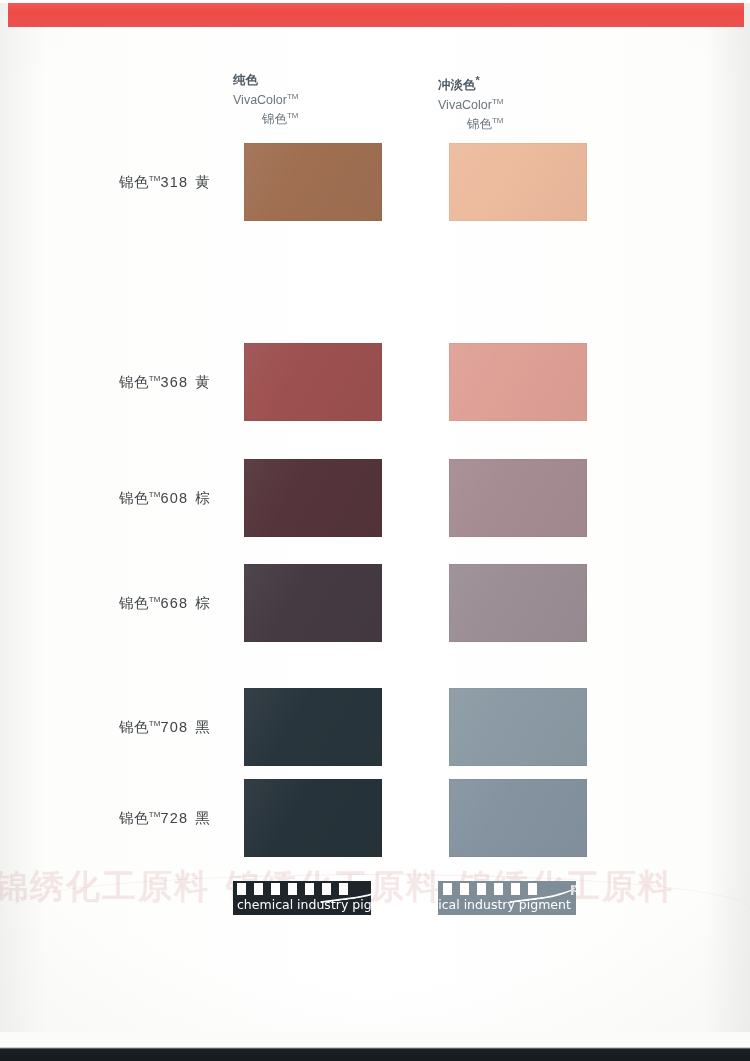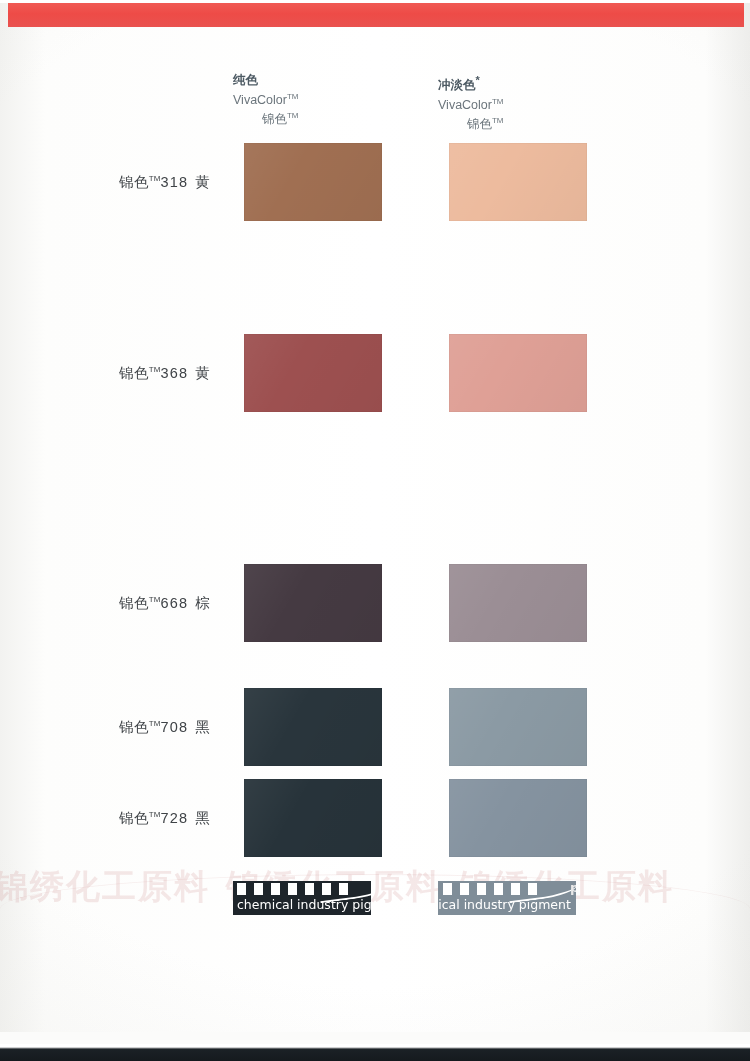--- a/index.html
+++ b/index.html
@@ -148,36 +148,51 @@
       <div class="sw-edge"></div>
     </div>
     <div class="swatch tint">
       <div class="sw-inner" style="background-color: rgb(237, 187, 158);"></div>
       <div class="sw-sheen"></div>
       <div class="sw-edge"></div>
     </div>
   </div>
 
 
-  <div class="row" style="top:334px;">
+  <div class="row" style="top:343px;">
     <div class="row-label">
       <span>锦色</span><span class="tm">TM</span><span class="code">368</span><span class="hue">黄</span>
     </div>
     <div class="swatch pure">
       <div class="sw-inner" style="background-color: rgb(157, 80, 80);"></div>
       <div class="sw-sheen"></div>
       <div class="sw-edge"></div>
     </div>
     <div class="swatch tint">
       <div class="sw-inner" style="background-color: rgb(223, 160, 150);"></div>
       <div class="sw-sheen"></div>
       <div class="sw-edge"></div>
     </div>
   </div>
 
+  <div class="row" style="top:459px;">
+    <div class="row-label">
+      <span>锦色</span><span class="tm">TM</span><span class="code">608</span><span class="hue">棕</span>
+    </div>
+    <div class="swatch pure">
+      <div class="sw-inner" style="background-color: rgb(85, 52, 59);"></div>
+      <div class="sw-sheen"></div>
+      <div class="sw-edge"></div>
+    </div>
+    <div class="swatch tint">
+      <div class="sw-inner" style="background-color: rgb(165, 140, 146);"></div>
+      <div class="sw-sheen"></div>
+      <div class="sw-edge"></div>
+    </div>
+  </div>
 
   <div class="row" style="top:564px;">
     <div class="row-label">
       <span>锦色</span><span class="tm">TM</span><span class="code">668</span><span class="hue">棕</span>
     </div>
     <div class="swatch pure">
       <div class="sw-inner" style="background-color: rgb(69, 58, 66);"></div>
       <div class="sw-sheen"></div>
       <div class="sw-edge"></div>
     </div>

